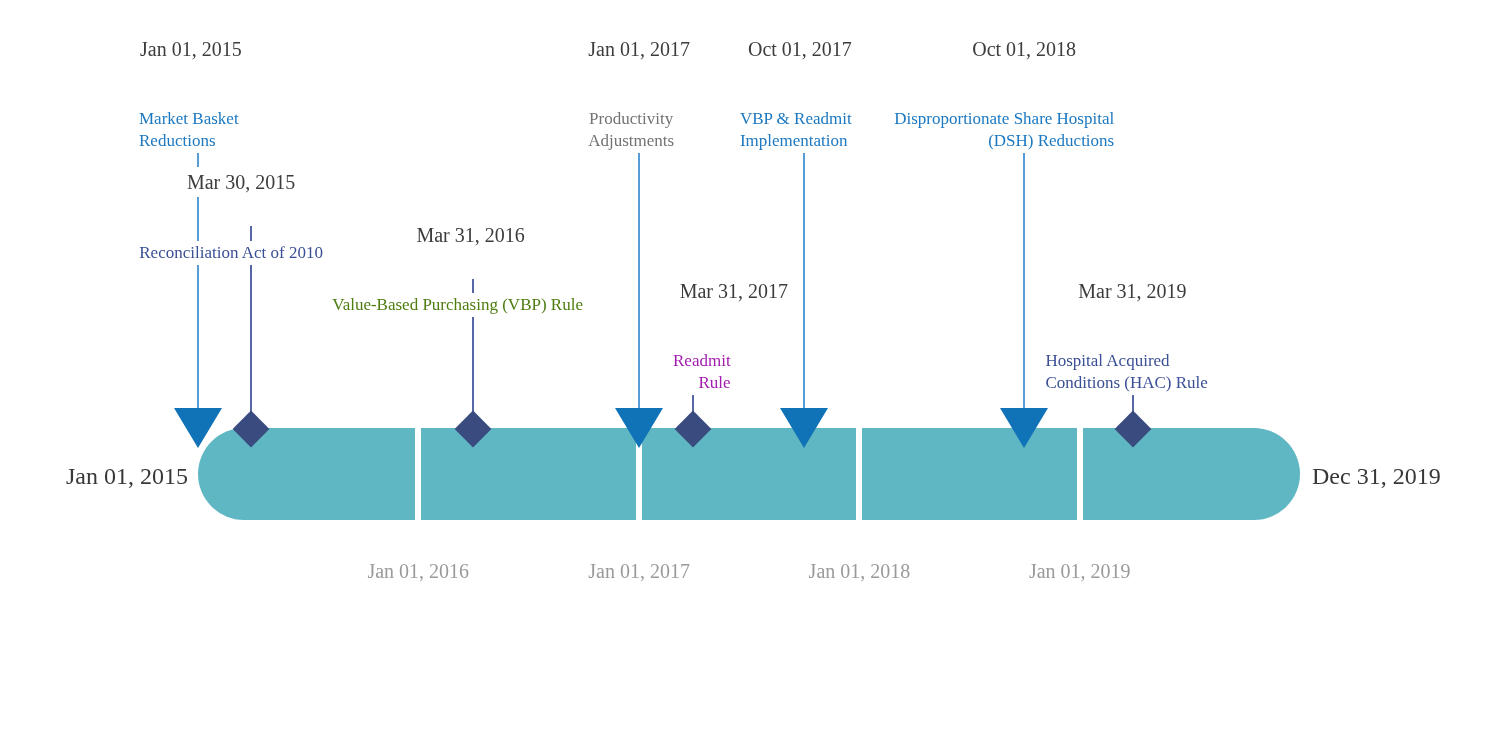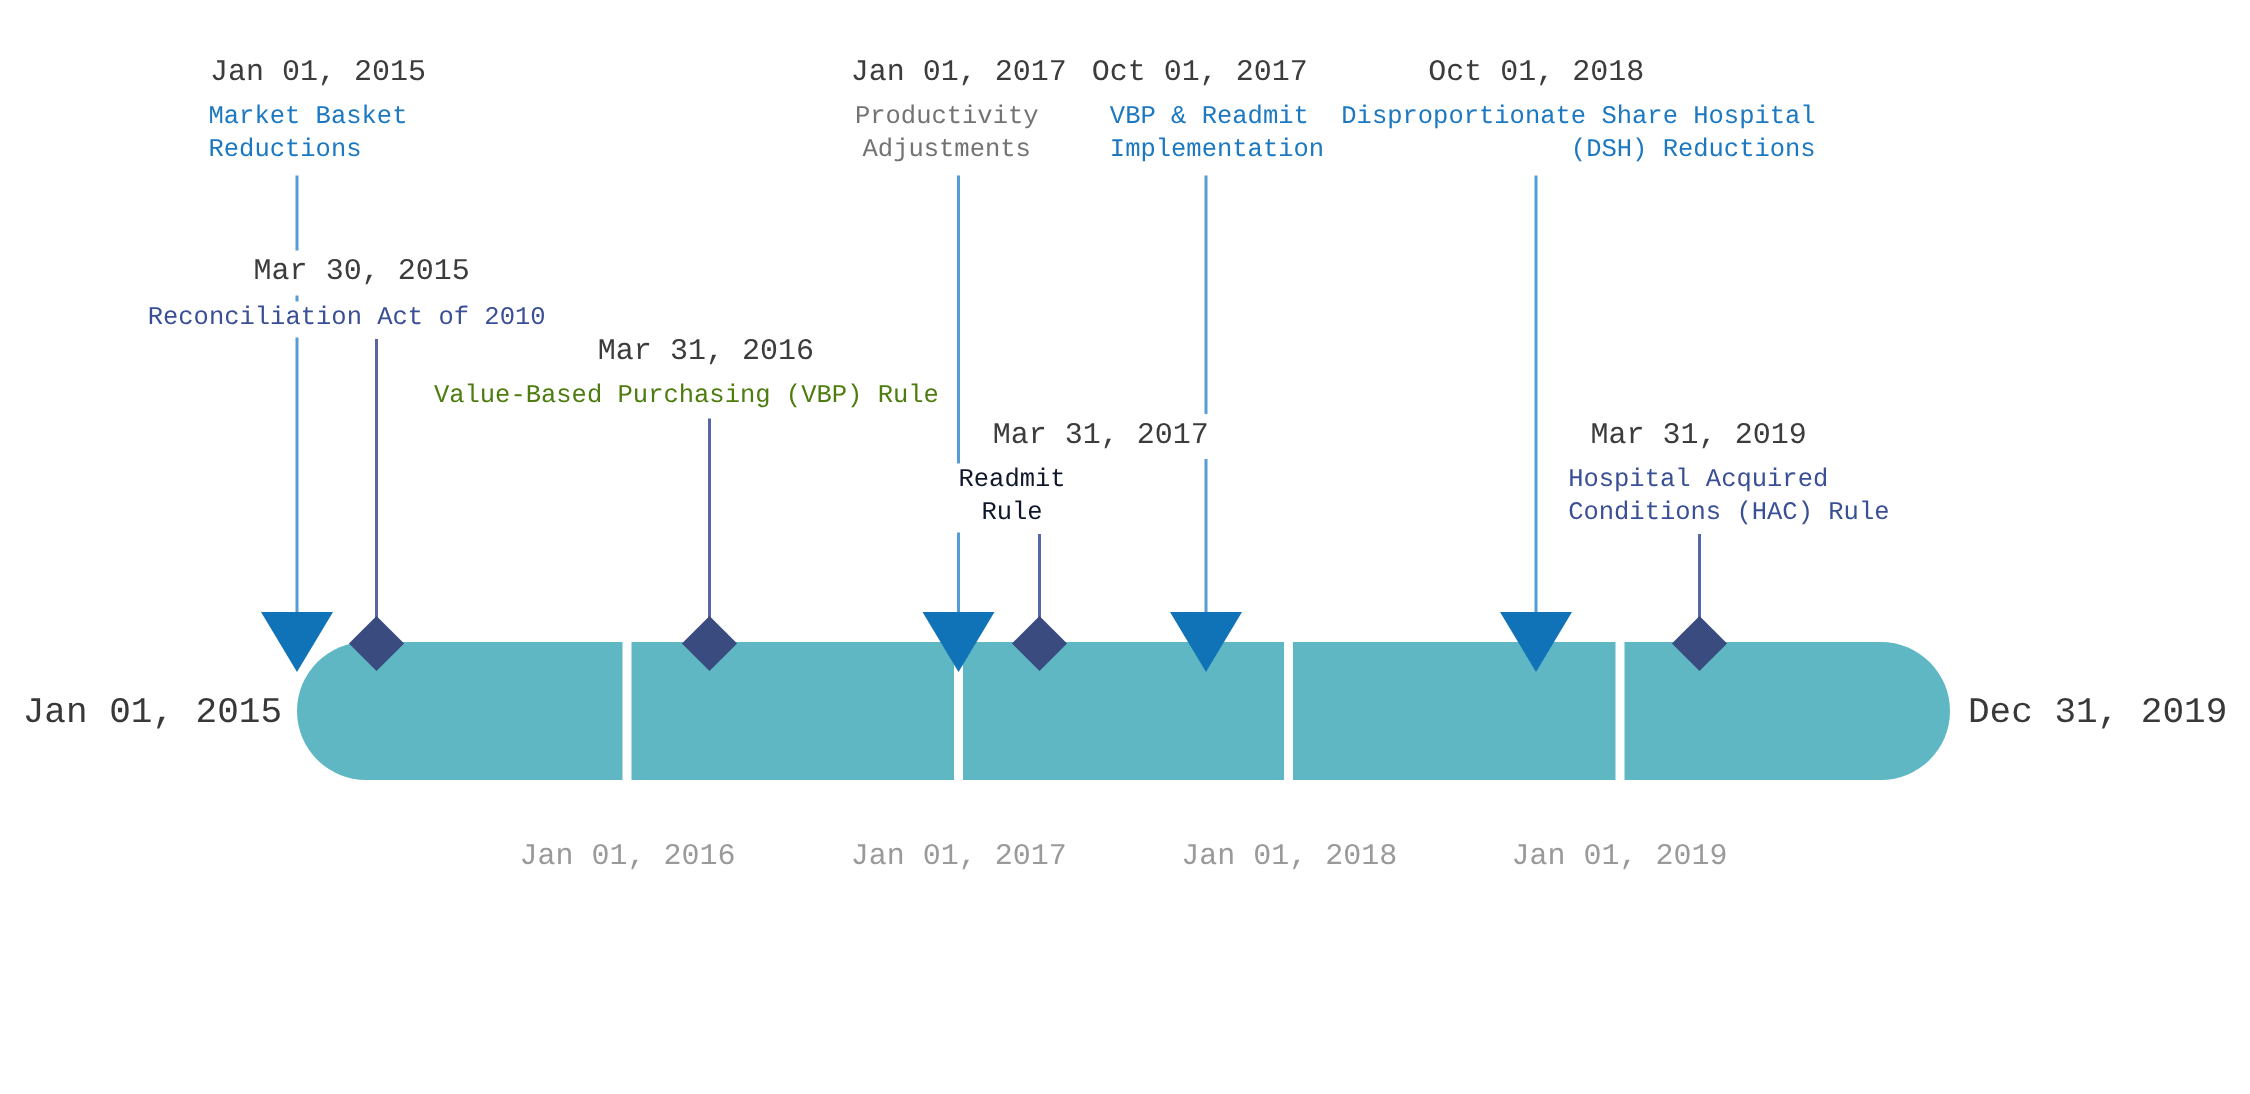--- a/index.html
+++ b/index.html
@@ -1,21 +1,21 @@
 <!DOCTYPE html>
 <html style="--bar-color: #60B7C4; --gap-color: #FFFFFF; --arrow-color: #1173B7; --diamond-color: #394B7F; --date-color: #3C3C3C; --axis-color: #9A9A9A; --endpoint-color: #383838;"><head>
 <meta charset="utf-8">
 <style>
   html,body{margin:0;padding:0;background:#fff;}
   .canvas{
     position:relative;
     width:1500px;height:729px;
     background:#fff;
     overflow:hidden;
-    font-family:Liberation Mono, monospace;
+    font-family:Liberation Serif, serif;
   }
   .bar{
     position:absolute;
     left:198px;top:428px;width:1102px;height:92px;
     border-radius:46px;
     background:var(--bar-color,#60B7C4);
     z-index:1;
   }
   .segment-gap{
     position:absolute;
@@ -54,20 +54,21 @@
     z-index:6;
   }
   .evt-sub{
     position:absolute;
     font-size:17px;
     line-height:22px;
     white-space:pre-line;
     background:#fff;
     padding:1px 2px;
     z-index:6;
+    margin-top:40px;
   }
   .centered{transform:translateX(-50%);text-align:center;}
   .tick-label{
     position:absolute;
     top:560px;
     transform:translateX(-50%);
     font-size:20px;
     color:var(--axis-color,#9A9A9A);
     white-space:nowrap;
     z-index:4;
@@ -110,21 +111,21 @@
       <div class="evt-date centered" style="left: 470.595px; top: 220px; text-align: center;">Mar 31, 2016</div>
       <div class="evt-sub centered" style="left: 457.595px; top: 253px; color: #4d7c0f;">Value-Based Purchasing (VBP) Rule</div>
       <div class="connector" style="left: 638.162px; top: 117px; height: 313px; background: rgb(86, 156, 214);"></div>
       <div class="marker-arrow" style="left: 615.162px; top: 408px;"></div>
       <div class="evt-date centered" style="left: 639.162px; top: 34px;">Jan 01, 2017</div>
       <div class="evt-sub centered" style="left: 631.162px; top: 67px; color: #737373;">Productivity
 Adjustments</div>
       <div class="connector" style="left: 691.874px; top: 356px; height: 74px; background: rgb(87, 103, 166);"></div>
       <div class="marker-diamond" style="left: 679.874px; top: 416px;"></div>
       <div class="evt-date centered" style="left: 692.874px; top: 276px; margin-left: 41px;">Mar 31, 2017</div>
-      <div class="evt-sub" style="left: 637px; top: 309px; color: #0f172a; text-align: center;">Readmit
+      <div class="evt-sub" style="left: 671px; top: 309px; color: #a21caf; text-align: right;">Readmit
 Rule</div>
       <div class="connector" style="left: 802.919px; top: 117px; height: 313px; background: rgb(86, 156, 214);"></div>
       <div class="marker-arrow" style="left: 779.919px; top: 408px;"></div>
       <div class="evt-date centered" style="left: 799.919px; top: 34px;">Oct 01, 2017</div>
       <div class="evt-sub" style="left: 737.919px; top: 67px; color: rgb(27, 120, 193); text-align: left;">VBP &amp; Readmit
 Implementation</div>
       <div class="connector" style="left: 1023.2px; top: 117px; height: 313px; background: rgb(86, 156, 214);"></div>
       <div class="marker-arrow" style="left: 1000.2px; top: 408px;"></div>
       <div class="evt-date centered" style="left: 1024.2px; top: 34px;">Oct 01, 2018</div>
       <div class="evt-sub" style="left: 892.198px; top: 67px; color: rgb(27, 120, 193); text-align: right;">Disproportionate Share Hospital

